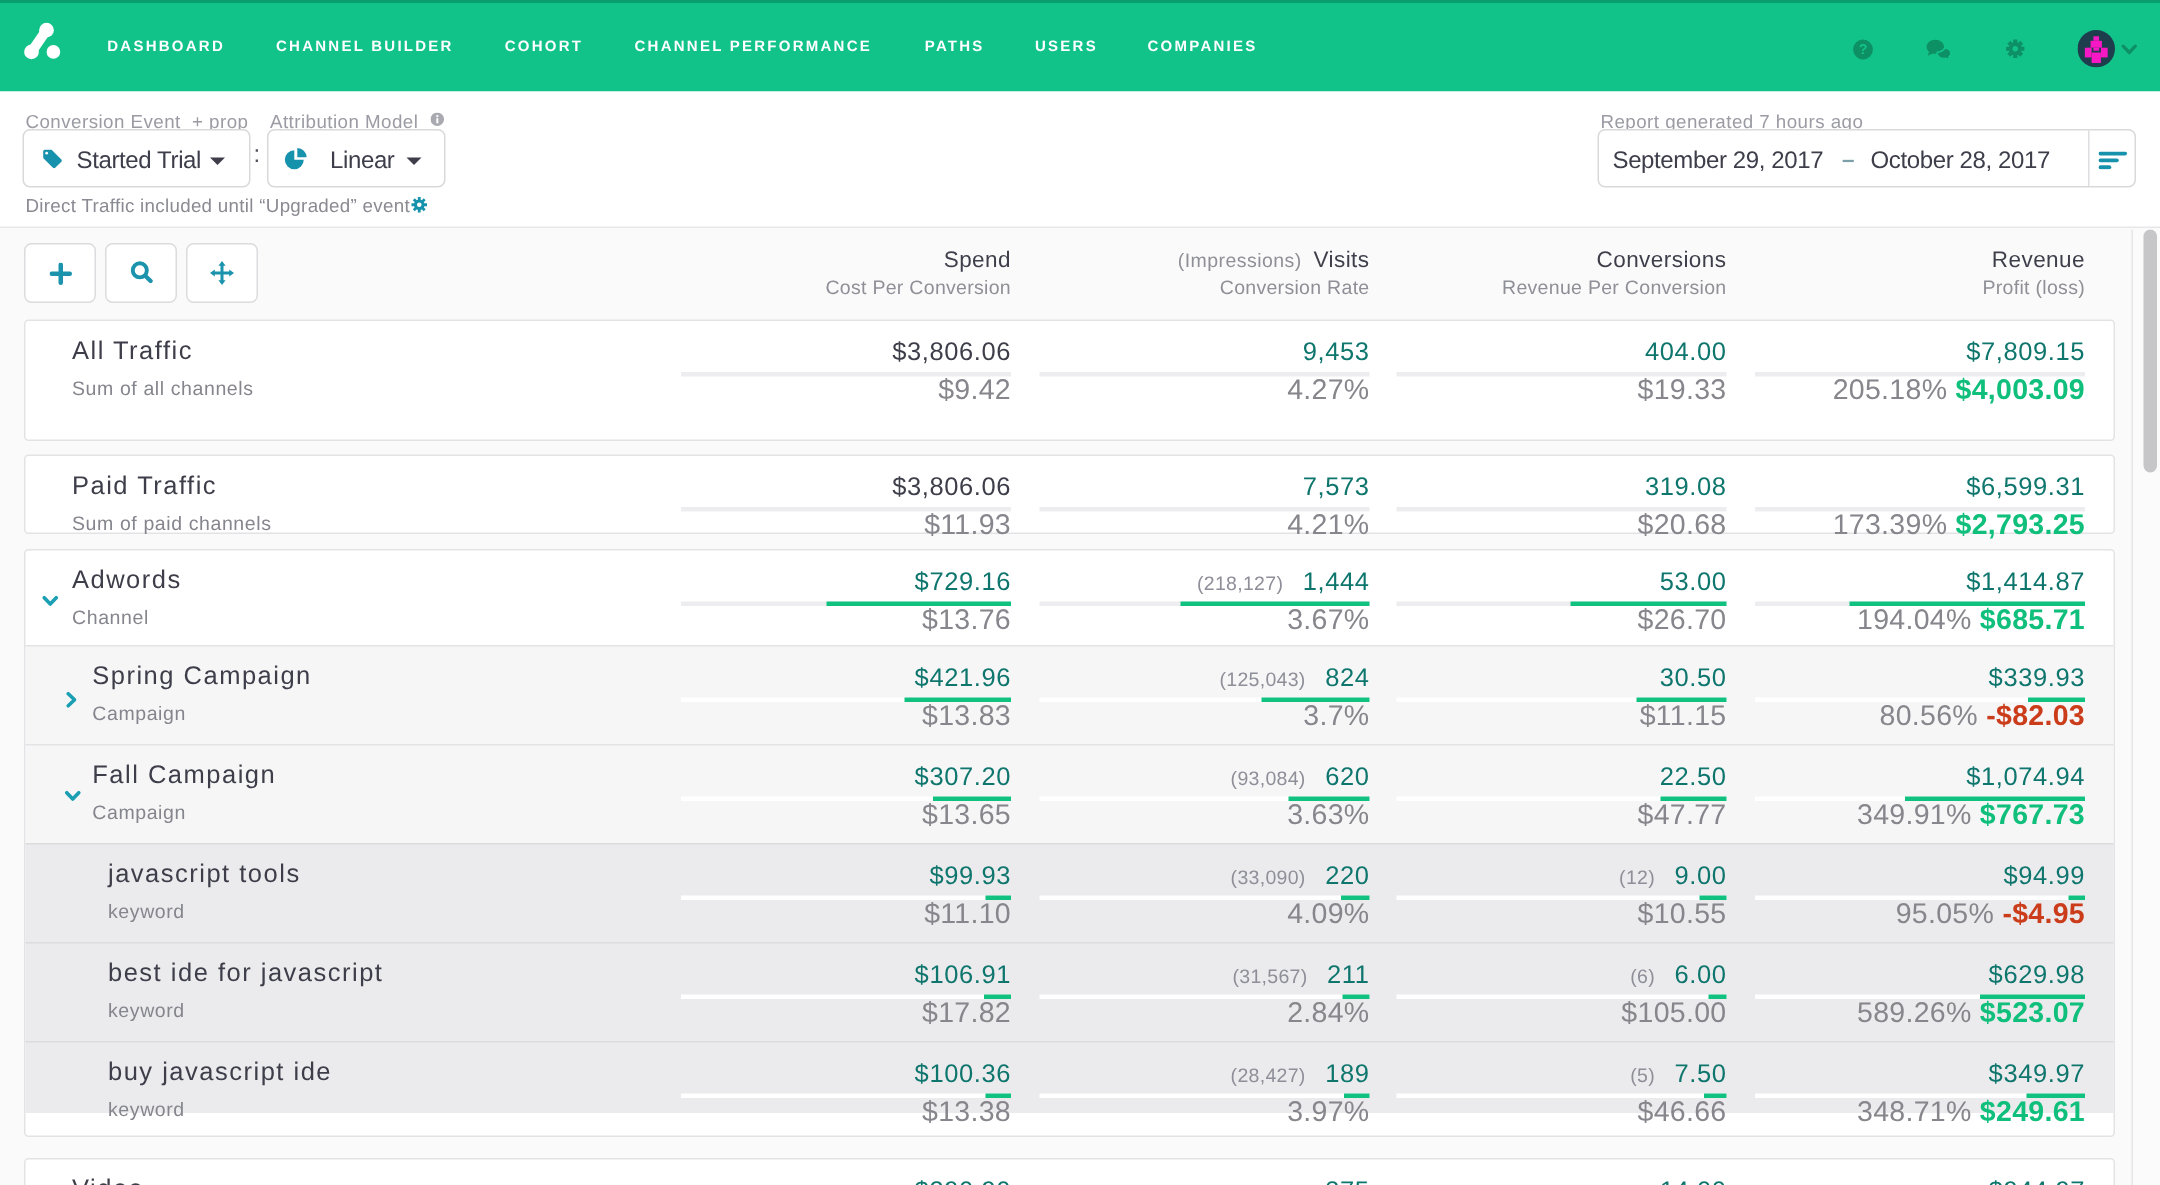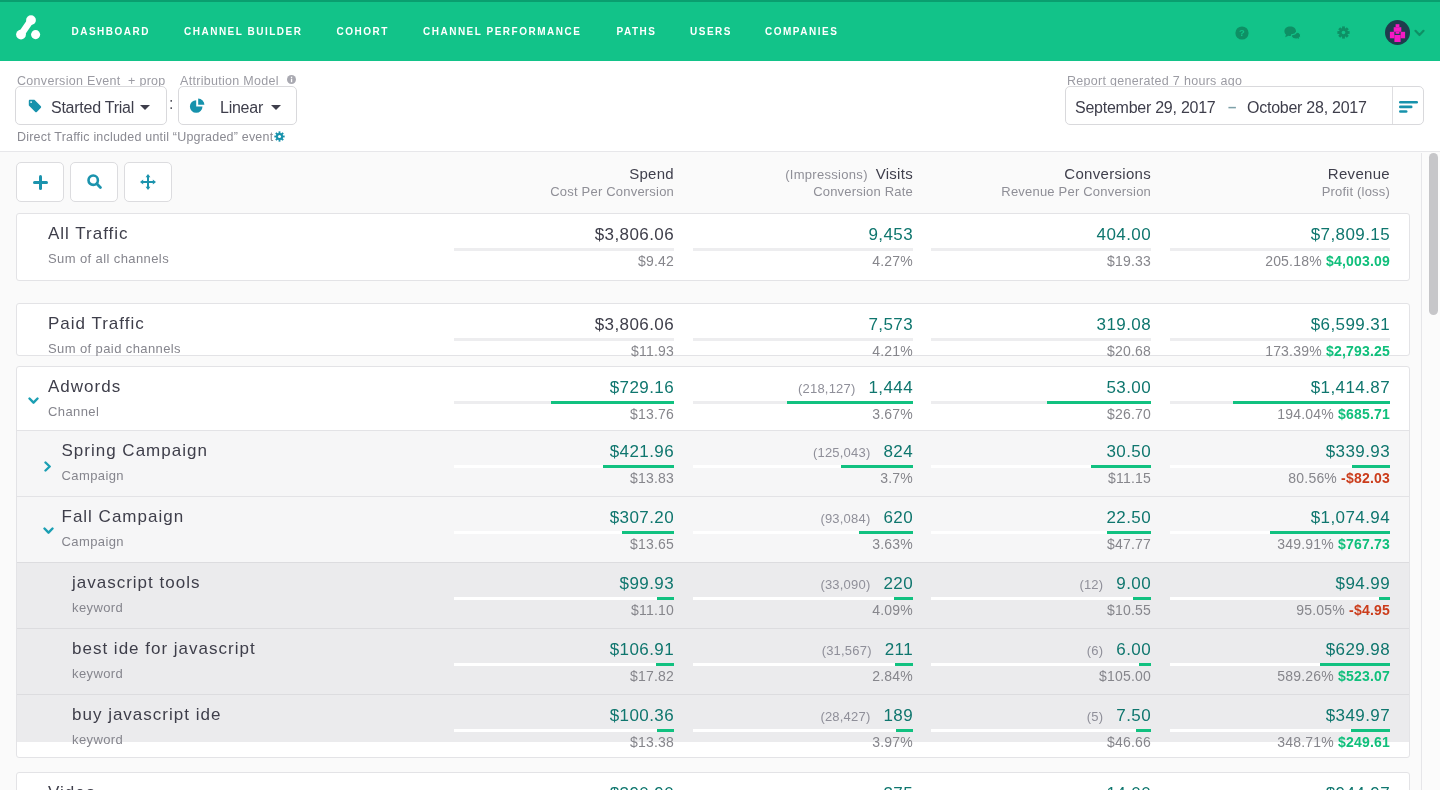--- a/index.html
+++ b/index.html
@@ -37,21 +37,21 @@
   .v { position:absolute; top:11.5px; right:0; width:220px; display:flex; justify-content:flex-end;
     align-items:baseline; font-size:17px; line-height:17px; letter-spacing:.4px; white-space:nowrap; }
   .v .imp { font-size:13px; color:#8f8f99; letter-spacing:.2px; margin-right:13px; }
   .teal { color:#0f766e; }
   .dark { color:#3e3e4a; }
   .trk { position:absolute; top:33.5px; right:0; width:220px; height:3px; background:#ededef; }
   .trk i { position:absolute; right:0; top:0; height:3px; background:#11c180; }
   .gray-row { background:#f6f6f7; }
   .kw { background:#ebebed; }
   .gray-row .trk { background:#fff; }
-  .sub { position:absolute; top:39.5px; right:0; font-size:14px; color:#86868c;
+  .sub { position:absolute; top:39.5px; right:0; font-size:19px; color:#86868c;
     letter-spacing:.2px; line-height:14px; white-space:nowrap; }
   .pos { color:#0fbf7b; font-weight:bold; }
   .neg { color:#cb3c1b; font-weight:bold; }
   .chev { position:absolute; }
   
   .sbar { position:absolute; left:1421px; top:153px; width:19px; height:637px; background:#fbfbfb;
     border-left:1px solid #e6e6e9; }
   .sthumb { position:absolute; left:7px; top:0px; width:9px; height:162px; background:#c6c6c9; border-radius:5px; }
 </style>
 </head>
@@ -198,21 +198,21 @@
 
 <span class="h1" style="right:766px;">Spend</span>
 <span class="h2" style="right:766px;">Cost Per Conversion</span>
 <span class="h1" style="right:527px;"><span style="font-size:13px;color:#8f8f97;">(Impressions)&nbsp; </span>Visits</span>
 <span class="h2" style="right:527px;">Conversion Rate</span>
 <span class="h1" style="right:289px;">Conversions</span>
 <span class="h2" style="right:289px;">Revenue Per Conversion</span>
 <span class="h1" style="right:50px;text-align:right;">Revenue</span>
 <span class="h2" style="right:50px;">Profit (loss)</span>
 
-<div class="card" style="top:213px;height:68px;">
+<div class="card" style="top:213px;height:81px;">
     <div class="row white-row" style="height:63px;">
       <div class="title" style="left:31px">All Traffic</div>
       <div class="stitle" style="left:31px">Sum of all channels</div>
       <div class="cell" style="right:735px">
         <div class="v">
           <span class="dark">$3,806.06</span>
         </div>
         <div class="trk"></div>
         <div class="sub">$9.42</div>
       </div>

